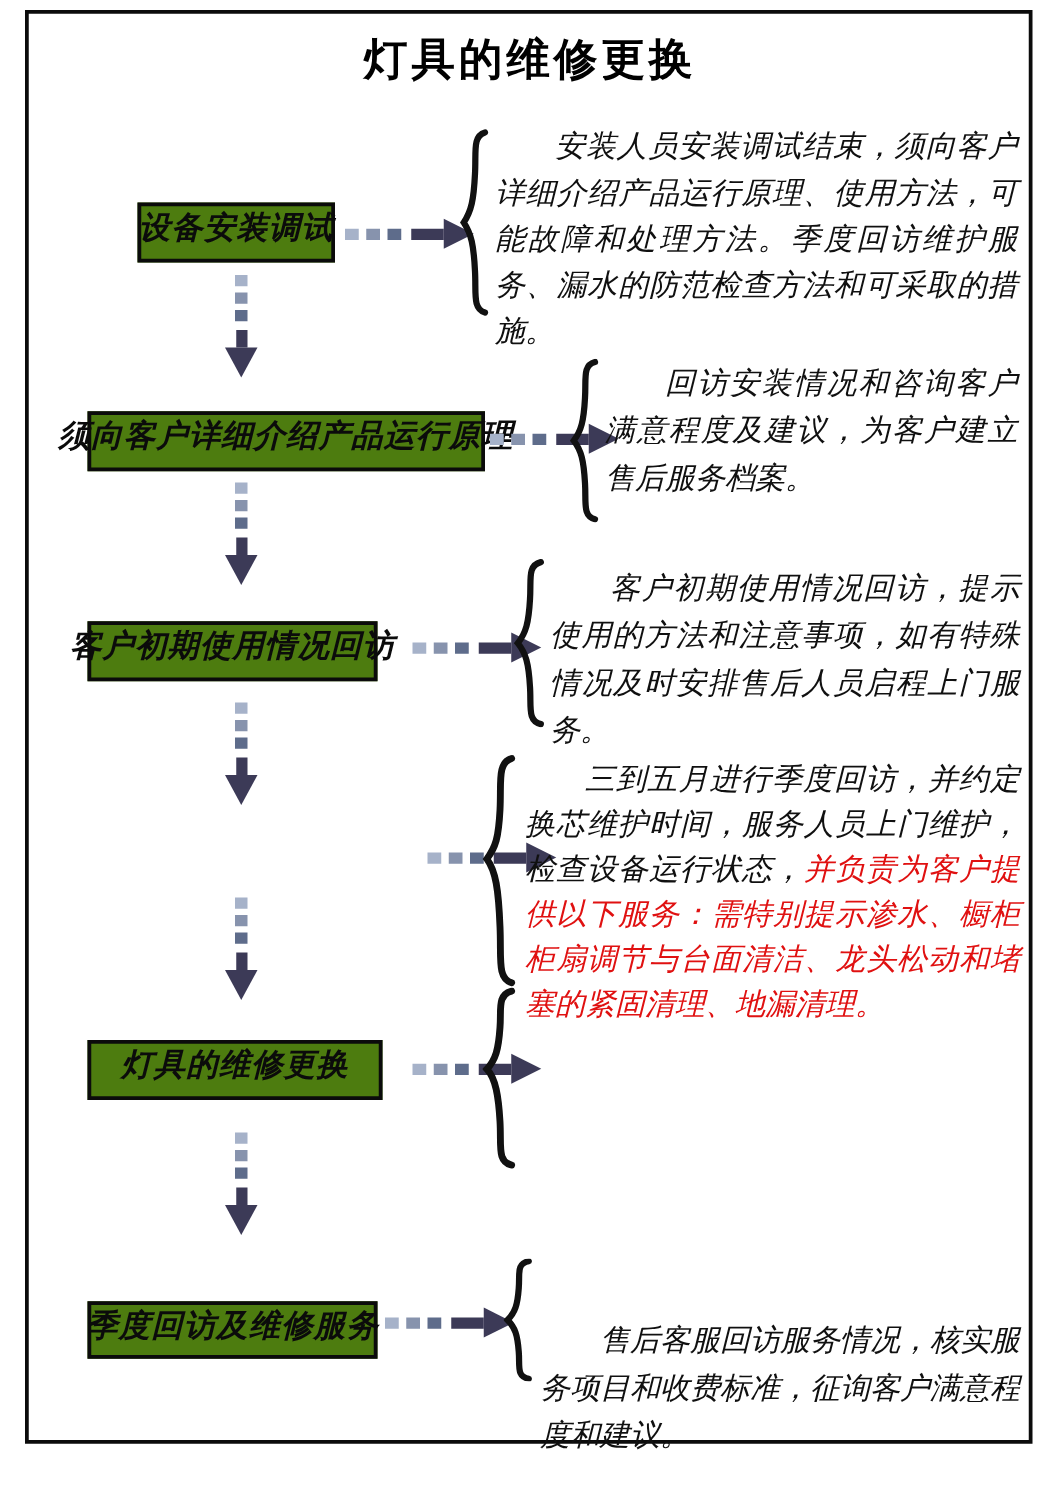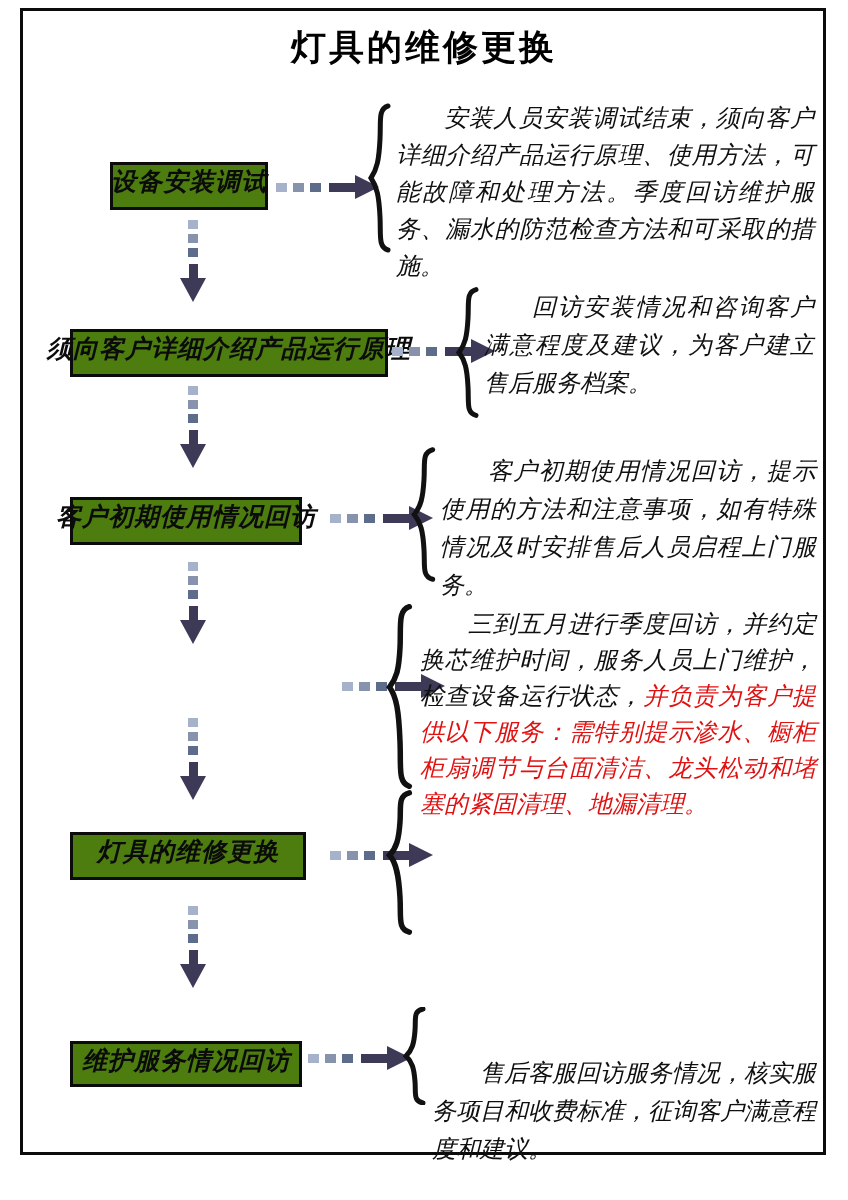--- a/index.html
+++ b/index.html
@@ -171,21 +171,21 @@
   </div>
   <div class="vdots" style="left:180px;top:906px;">
     <span class="vd d1"></span>
       <span class="vd d2"></span>
       <span class="vd d3"></span>
       <span class="vstem"></span>
       <span class="vhead"></span>
   </div>
 
   <div class="stepbox" style="left:70px;top:1041px;width:226px;height:40px;">
-    <span>维护服务情况回访</span>
+    <span>季度回访及维修服务</span>
   </div>
   <div class="hdots" style="left:308px;top:1046px;">
     <span class="d d1"></span>
       <span class="d d2"></span>
       <span class="d d3"></span>
       <span class="hstem"></span>
       <span class="hhead"></span>
   </div>
   <div class="brace" style="left:403px;top:1007px;width:24px;height:98px;">
     <svg viewBox="0 0 24 100" preserveAspectRatio="none">

